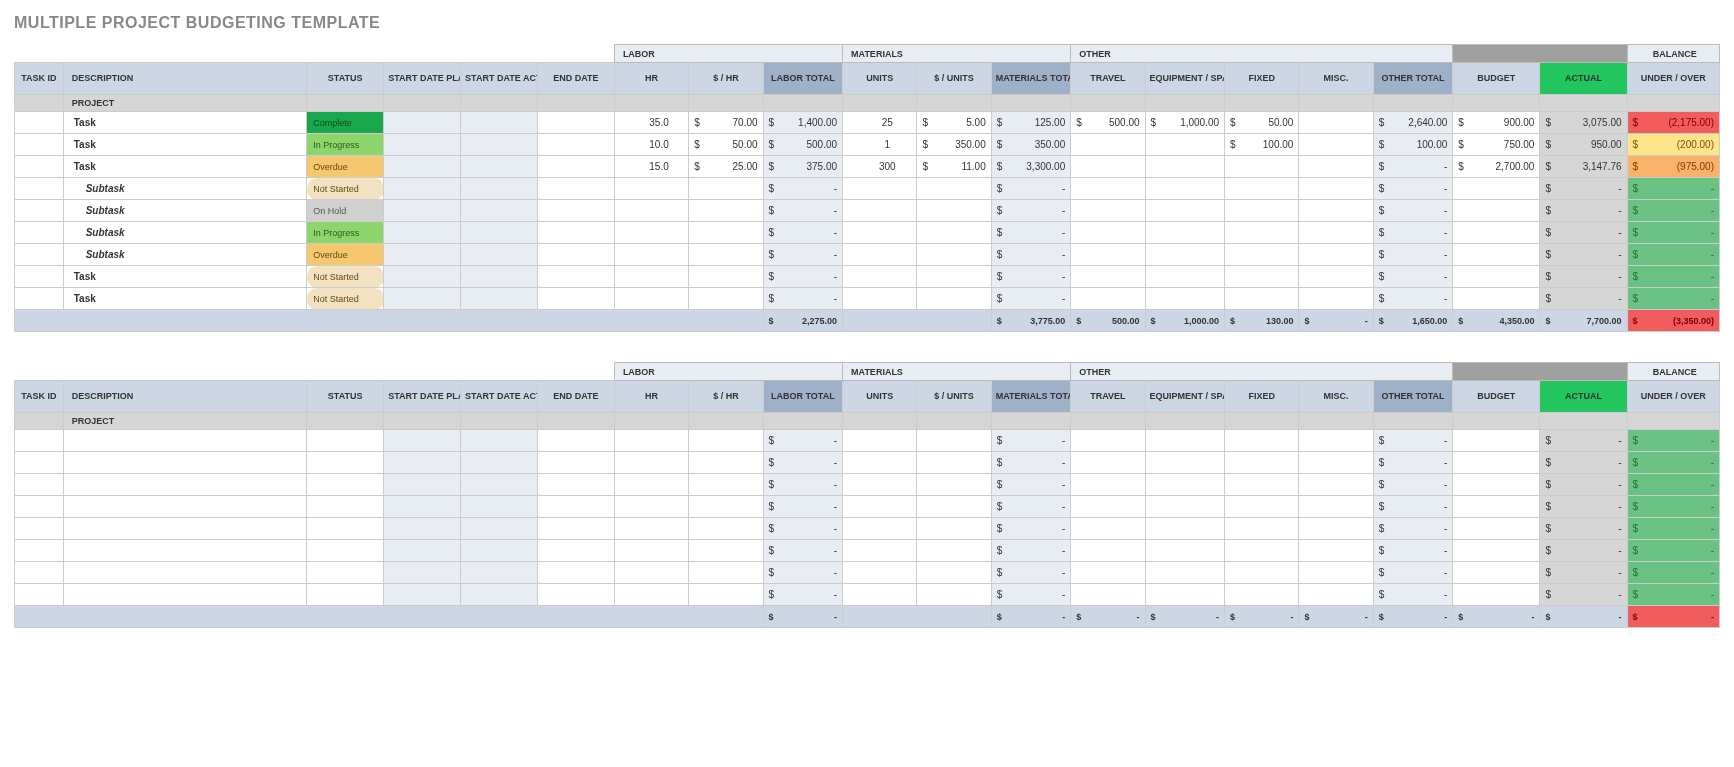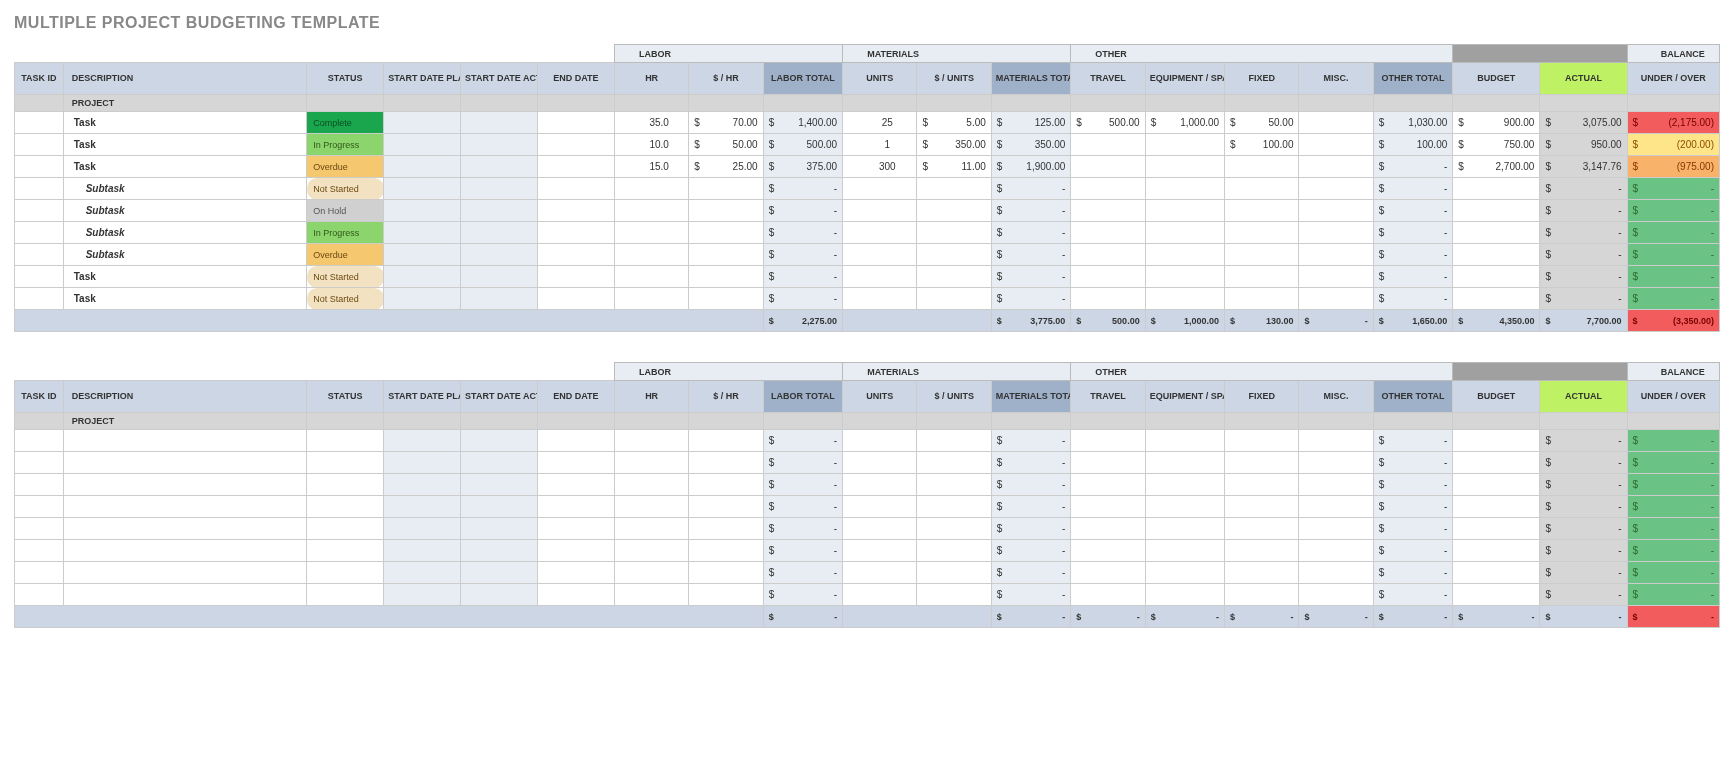--- a/index.html
+++ b/index.html
@@ -30,35 +30,35 @@
     height: 22px;
     overflow: hidden;
     white-space: nowrap;
   }
   .grp-hdr td {
     background: #e8edf3;
     border: 1px solid #bbb;
     font-weight: bold;
     font-size: 9px;
     height: 18px;
-    padding-left: 24px;
+    padding-left: 8px;
   }
   .grp-hdr .grp-grey { background:#a0a0a0; }
   .col-hdr td {
     background: #ccd6e4;
     font-weight: bold;
     font-size: 9px;
     vertical-align: middle;
     text-align: center;
     height: 32px;
     padding: 2px 4px;
     line-height: 1.1;
   }
   .col-hdr .lbl-total { background:#9fb0c9; }
-  .col-hdr .grp-grey { background:#bef264; }
+  .col-hdr .grp-grey { background:#22c55e; }
   .project-row td {
     background: #d6d6d6;
     font-weight: bold;
     font-size: 9px;
     height: 15px;
   }
   .task-row td { background: #fff; }
   .task-row td.taskid { background:#fff; }
   .task-row td.dates { background:#e8edf3; }
   .task-row td.calc  { background:#e8edf3; }
@@ -241,21 +241,21 @@
           <td>
             <span class="money">
               <span class="sym">$</span>
               <span class="val">50.00</span>
             </span>
           </td>
           <td></td>
           <td class="calc">
             <span class="money">
               <span class="sym">$</span>
-              <span class="val">1,030.00</span>
+              <span class="val">2,640.00</span>
             </span>
           </td>
           <td>
             <span class="money">
               <span class="sym">$</span>
               <span class="val">900.00</span>
             </span>
           </td>
           <td class="actual">
             <span class="money">
@@ -360,21 +360,21 @@
           <td class="num">300</td>
           <td>
             <span class="money">
               <span class="sym">$</span>
               <span class="val">11.00</span>
             </span>
           </td>
           <td class="calc">
             <span class="money">
               <span class="sym">$</span>
-              <span class="val">1,900.00</span>
+              <span class="val">3,300.00</span>
             </span>
           </td>
           <td></td>
           <td></td>
           <td></td>
           <td></td>
           <td class="calc">
             <span class="money">
               <span class="sym">$</span>
               <span class="val">-</span>

